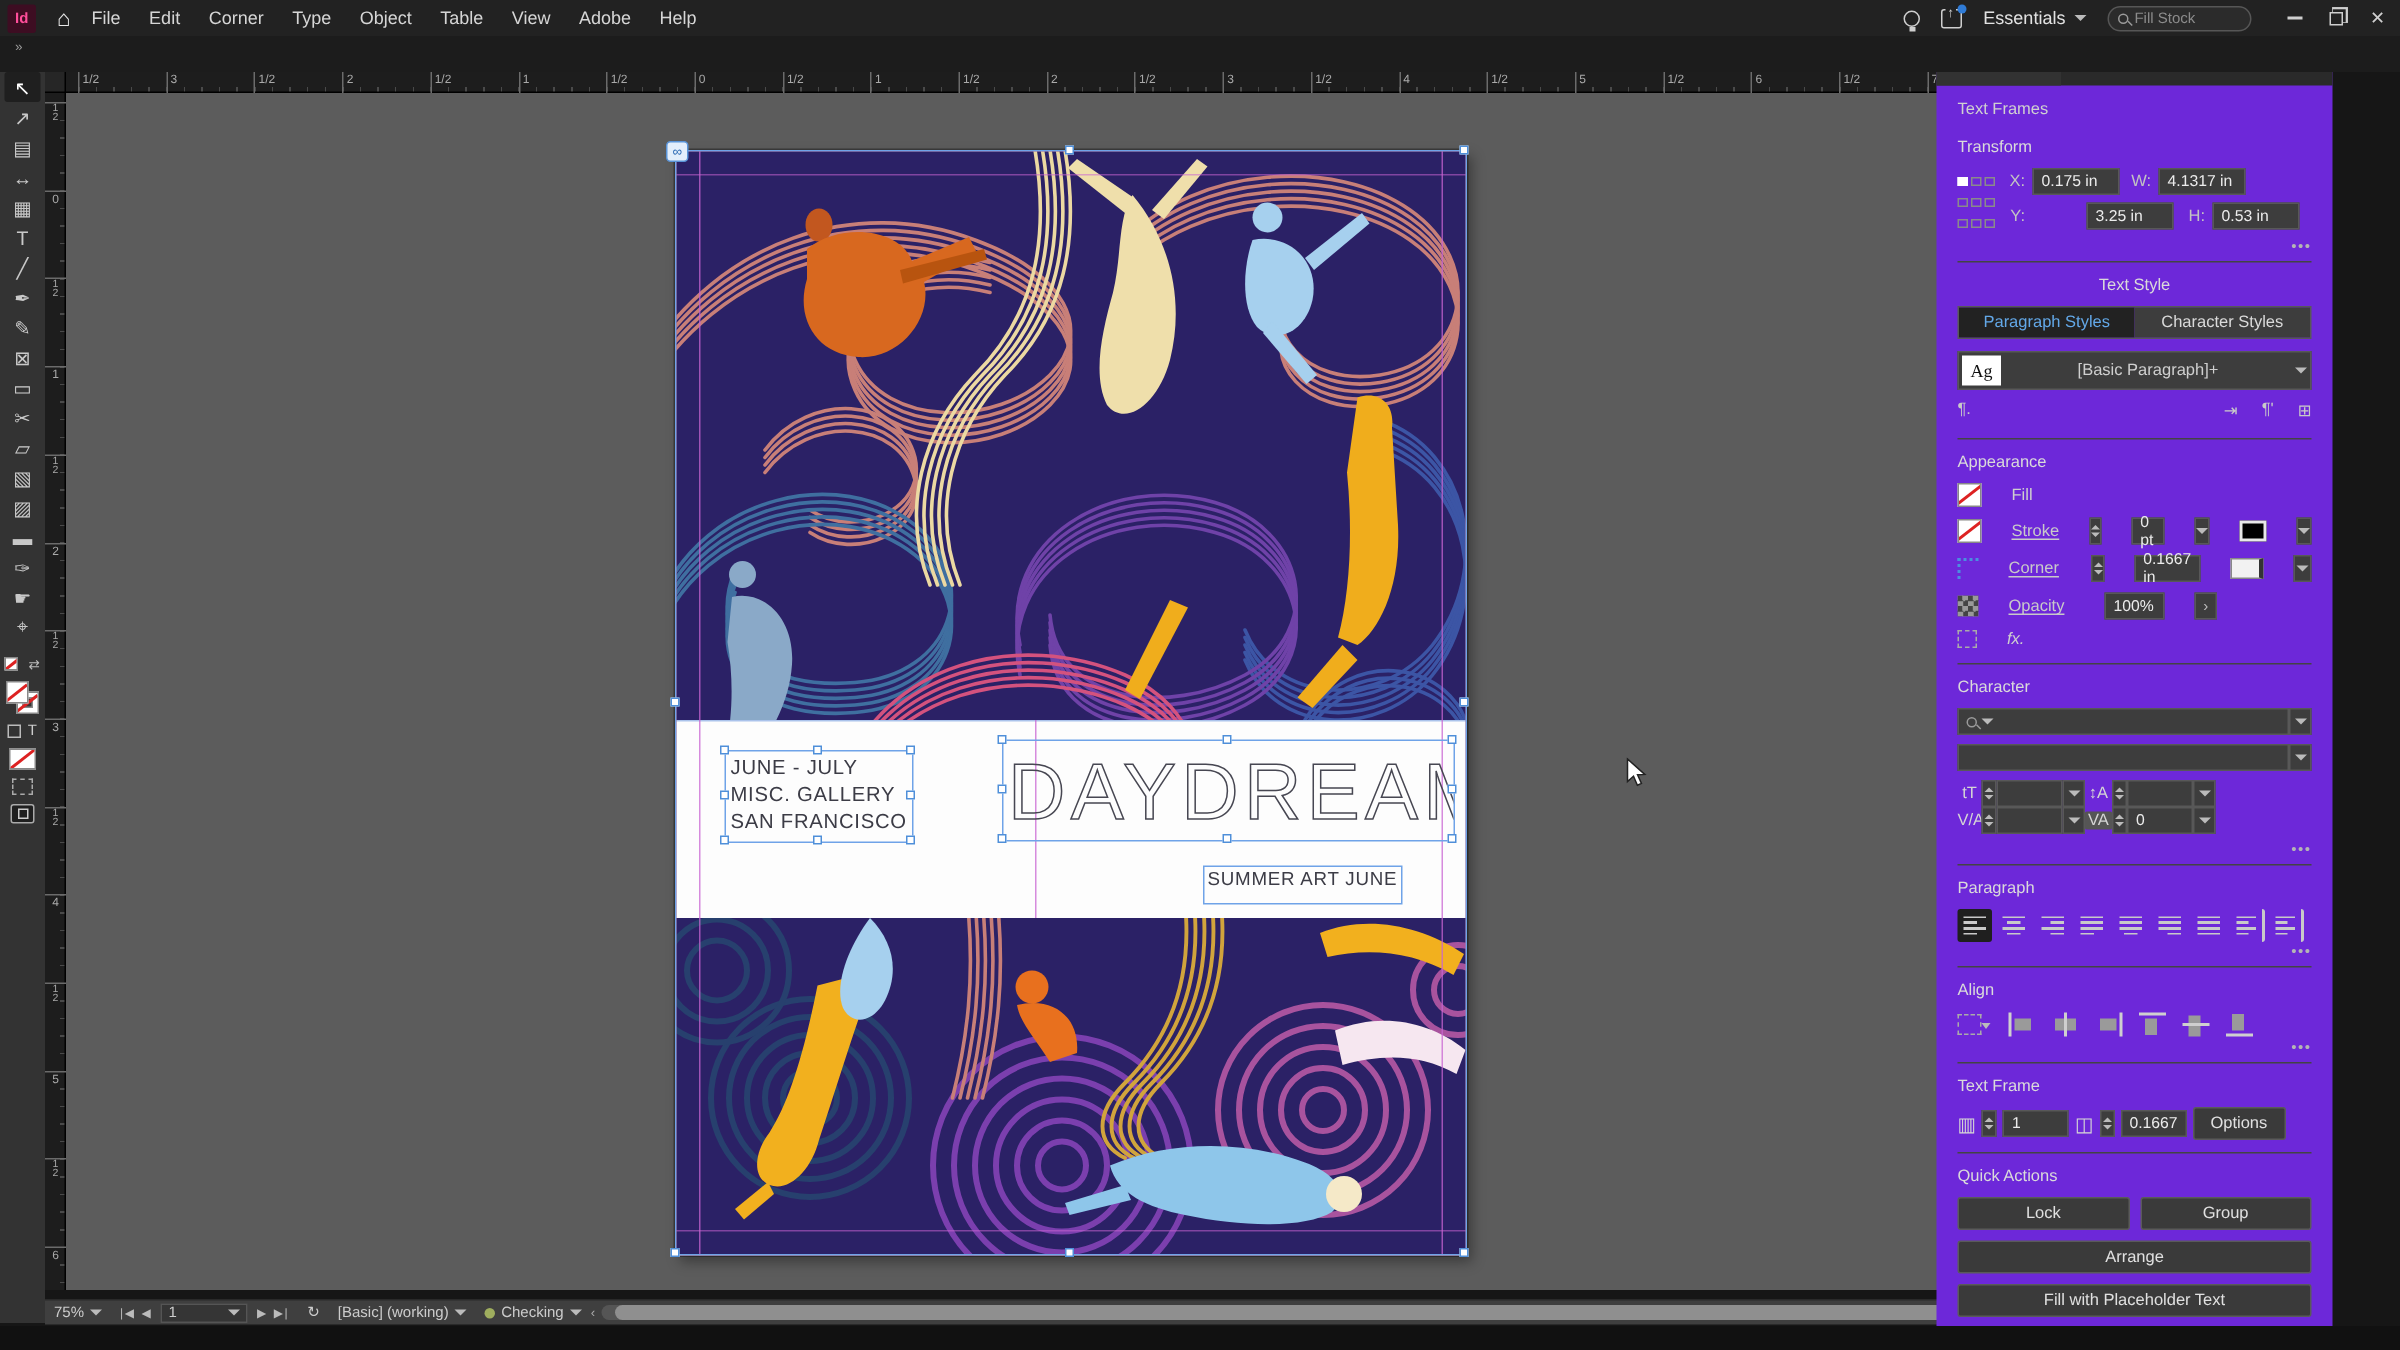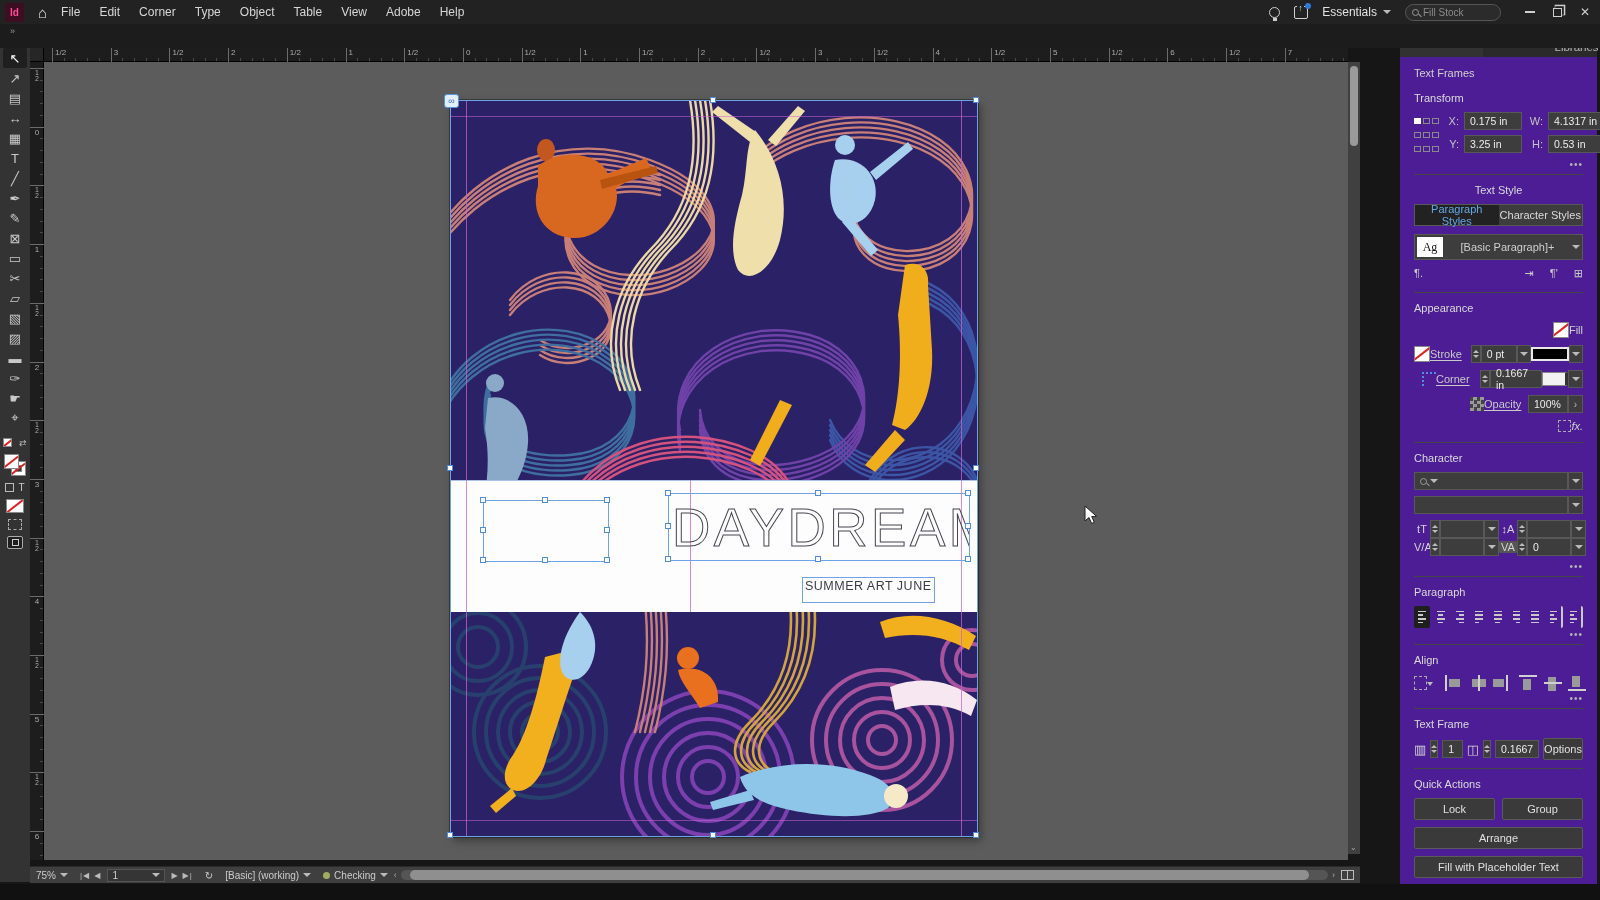--- a/index.html
+++ b/index.html
@@ -109,21 +109,21 @@
   .sb-nav { color:#bbb; font-size:8px; letter-spacing:1px; }
   .sb-scroll { position:relative; flex:1; height:100%; margin:0 4px; }
   .sb-scroll .track { position:absolute; left:0; right:0; top:3px; height:10px; background:#555; border-radius:5px; }
   .sb-scroll .thumb { position:absolute; left:1%; width:97%; top:3px; height:10px; background:#8f8f8f; border-radius:5px; }
   .spread-ic { width:13px; height:10px; border:1px solid #bbb; display:flex; }
   .spread-ic i { flex:1; border-right:1px solid #bbb; } .spread-ic i:last-child { border-right:none; }
   .green-dot { width:7px; height:7px; border-radius:50%; background:#9fae5e; }
   .bottom-strip { position:absolute; left:0; top:884px; width:1600px; height:16px; background:#111; z-index:5; }
 
   
-  .panel { position:absolute; left:1400px; top:24px; width:197px; height:860px; background:#4c1d95; color:#cfcfcf; z-index:28; }
+  .panel { position:absolute; left:1291px; top:24px; width:264px; height:860px; background:#6d28d9; color:#cfcfcf; z-index:28; }
   .panel-tabs { display:flex; height:33px; align-items:stretch; background:#2a2a2a; font-size:11.5px; }
   .ptab { display:flex; align-items:center; padding:0 13px; color:#b5b5b5; }
   .ptab.active { background:#323232; color:#ffffff; font-weight:bold; }
   .panel-body { padding:10px 14px 0 14px; font-size:11px; }
   .p-sub { color:#d0d0d0; font-size:11px; margin-bottom:4px; }
   .sec { border-top:1px solid #444; padding:9px 0 8px 0; position:relative; }
   .sec:first-child { border-top:none; }
   .sec-title { color:#dadada; font-size:11px; margin-bottom:8px; }
   .more { position:absolute; right:0; bottom:4px; color:#b5b5b5; letter-spacing:1px; font-size:10px; }
   .fld { background:#3d3d3d; border:1px solid #585858; height:18px; display:flex; align-items:center;
@@ -136,21 +136,21 @@
   .stepper i { width:0; height:0; border-left:3px solid transparent; border-right:3px solid transparent; }
   .stepper .up { border-bottom:3px solid #bbb; } .stepper .dn { border-top:3px solid #bbb; }
   .ddbtn { width:15px; height:18px; background:#3d3d3d; border:1px solid #585858; display:flex; align-items:center; justify-content:center; }
   .style-toggle { display:flex; border:1px solid #585858; height:22px; margin-bottom:8px; font-size:11px; }
   .style-toggle div { flex:1; display:flex; align-items:center; justify-content:center; }
   .style-toggle .on { background:#222; color:#63a8e8; }
   .style-toggle .off { background:#3d3d3d; color:#dadada; }
   .ag-row { display:flex; align-items:center; border:1px solid #585858; background:#3d3d3d; height:26px; padding:2px; gap:7px; }
   .ag-chip { width:26px; height:20px; background:#fff; color:#111; font-size:12px; display:flex; align-items:center; justify-content:center; font-family:"Liberation Serif",serif; }
   .pils { display:flex; justify-content:space-between; margin-top:7px; color:#c9c9c9; font-size:11px; }
-  .app-row { display:flex; align-items:center; gap:0; margin-bottom:7px;justify-content:flex-end; }
+  .app-row { display:flex; align-items:center; gap:20px; margin-bottom:7px; }
   .app-ic { width:16px; height:16px; flex:0 0 auto; }
   .underl { text-decoration:underline; text-underline-offset:2px; color:#c9c9c9; }
   .corner-ic { width:14px; height:14px; border-left:2px dotted #4a8fe0; border-top:2px dotted #4a8fe0; }
   .opa-ic { width:14px; height:14px; background:
       repeating-conic-gradient(#999 0 25%, #444 0 50%) 0 0/7px 7px; }
   .fx-ic { width:13px; height:11px; border:1px dashed #aaa; }
   .char-dd { display:flex; margin-bottom:6px; }
   .char-dd .fld { flex:1; }
   .char-grid { display:grid; grid-template-columns:16px 10px 44px 15px 18px 10px 44px 15px; gap:0; align-items:center; margin-bottom:6px; }
   .cicon { color:#d5d5d5; font-size:11px; text-align:center; }
@@ -503,20 +503,25 @@
           <span class="handle" style="left: calc(50% - 4px); top: calc(0% - 4px);"></span>
           <span class="handle" style="left: calc(100% - 4px); top: calc(0% - 4px);"></span>
           <span class="handle" style="left: calc(0% - 4px); top: calc(50% - 4px);"></span>
           <span class="handle" style="left: calc(100% - 4px); top: calc(50% - 4px);"></span>
           <span class="handle" style="left: calc(0% - 4px); top: calc(100% - 4px);"></span>
           <span class="handle" style="left: calc(50% - 4px); top: calc(100% - 4px);"></span>
           <span class="handle" style="left: calc(100% - 4px); top: calc(100% - 4px);"></span>
         </div>
 
       <div class="sel-frame" style="left:33px; top:400px; width:126px; height:62px;">
+        <div class="txt-small" style="padding:2px 0 0 3px;">
+          <div>JUNE - JULY</div>
+          <div>MISC. GALLERY</div>
+          <div>SAN FRANCISCO</div>
+        </div>
       <span class="handle" style="left: calc(0% - 4px); top: calc(0% - 4px);"></span>
           <span class="handle" style="left: calc(50% - 4px); top: calc(0% - 4px);"></span>
           <span class="handle" style="left: calc(100% - 4px); top: calc(0% - 4px);"></span>
           <span class="handle" style="left: calc(0% - 4px); top: calc(50% - 4px);"></span>
           <span class="handle" style="left: calc(100% - 4px); top: calc(50% - 4px);"></span>
           <span class="handle" style="left: calc(0% - 4px); top: calc(100% - 4px);"></span>
           <span class="handle" style="left: calc(50% - 4px); top: calc(100% - 4px);"></span>
           <span class="handle" style="left: calc(100% - 4px); top: calc(100% - 4px);"></span>
         </div>
 
@@ -608,21 +613,21 @@
           </div>
           <div style="flex:1;">
             <div class="t-row">
               <span class="t-lab">X:</span>
               <span class="fld" style="width:58px;">0.175 in</span>
               <span class="t-lab" style="width:16px;">W:</span>
               <span class="fld" style="width:58px;">4.1317 in</span>
             </div>
             <div class="t-row">
               <span class="t-lab">Y:</span>
-              <span class="fld" style="width:58px;">3.25 in</span>
+              <span class="fld" style="width:58px;margin-left:36px;">3.25 in</span>
               <span class="t-lab" style="width:16px;">H:</span>
               <span class="fld" style="width:58px;">0.53 in</span>
             </div>
           </div>
           <svg width="14" height="26" style="margin-top:6px;">
             <path d="M3,4 L10,11 M5,15 L12,22" stroke="#bbb" stroke-width="1.6" fill="none"></path>
             <rect x="1" y="1" width="6" height="8" rx="2" stroke="#bbb" fill="none"></rect>
             <rect x="7" y="16" width="6" height="8" rx="2" stroke="#bbb" fill="none"></rect>
           </svg>
         </div>

